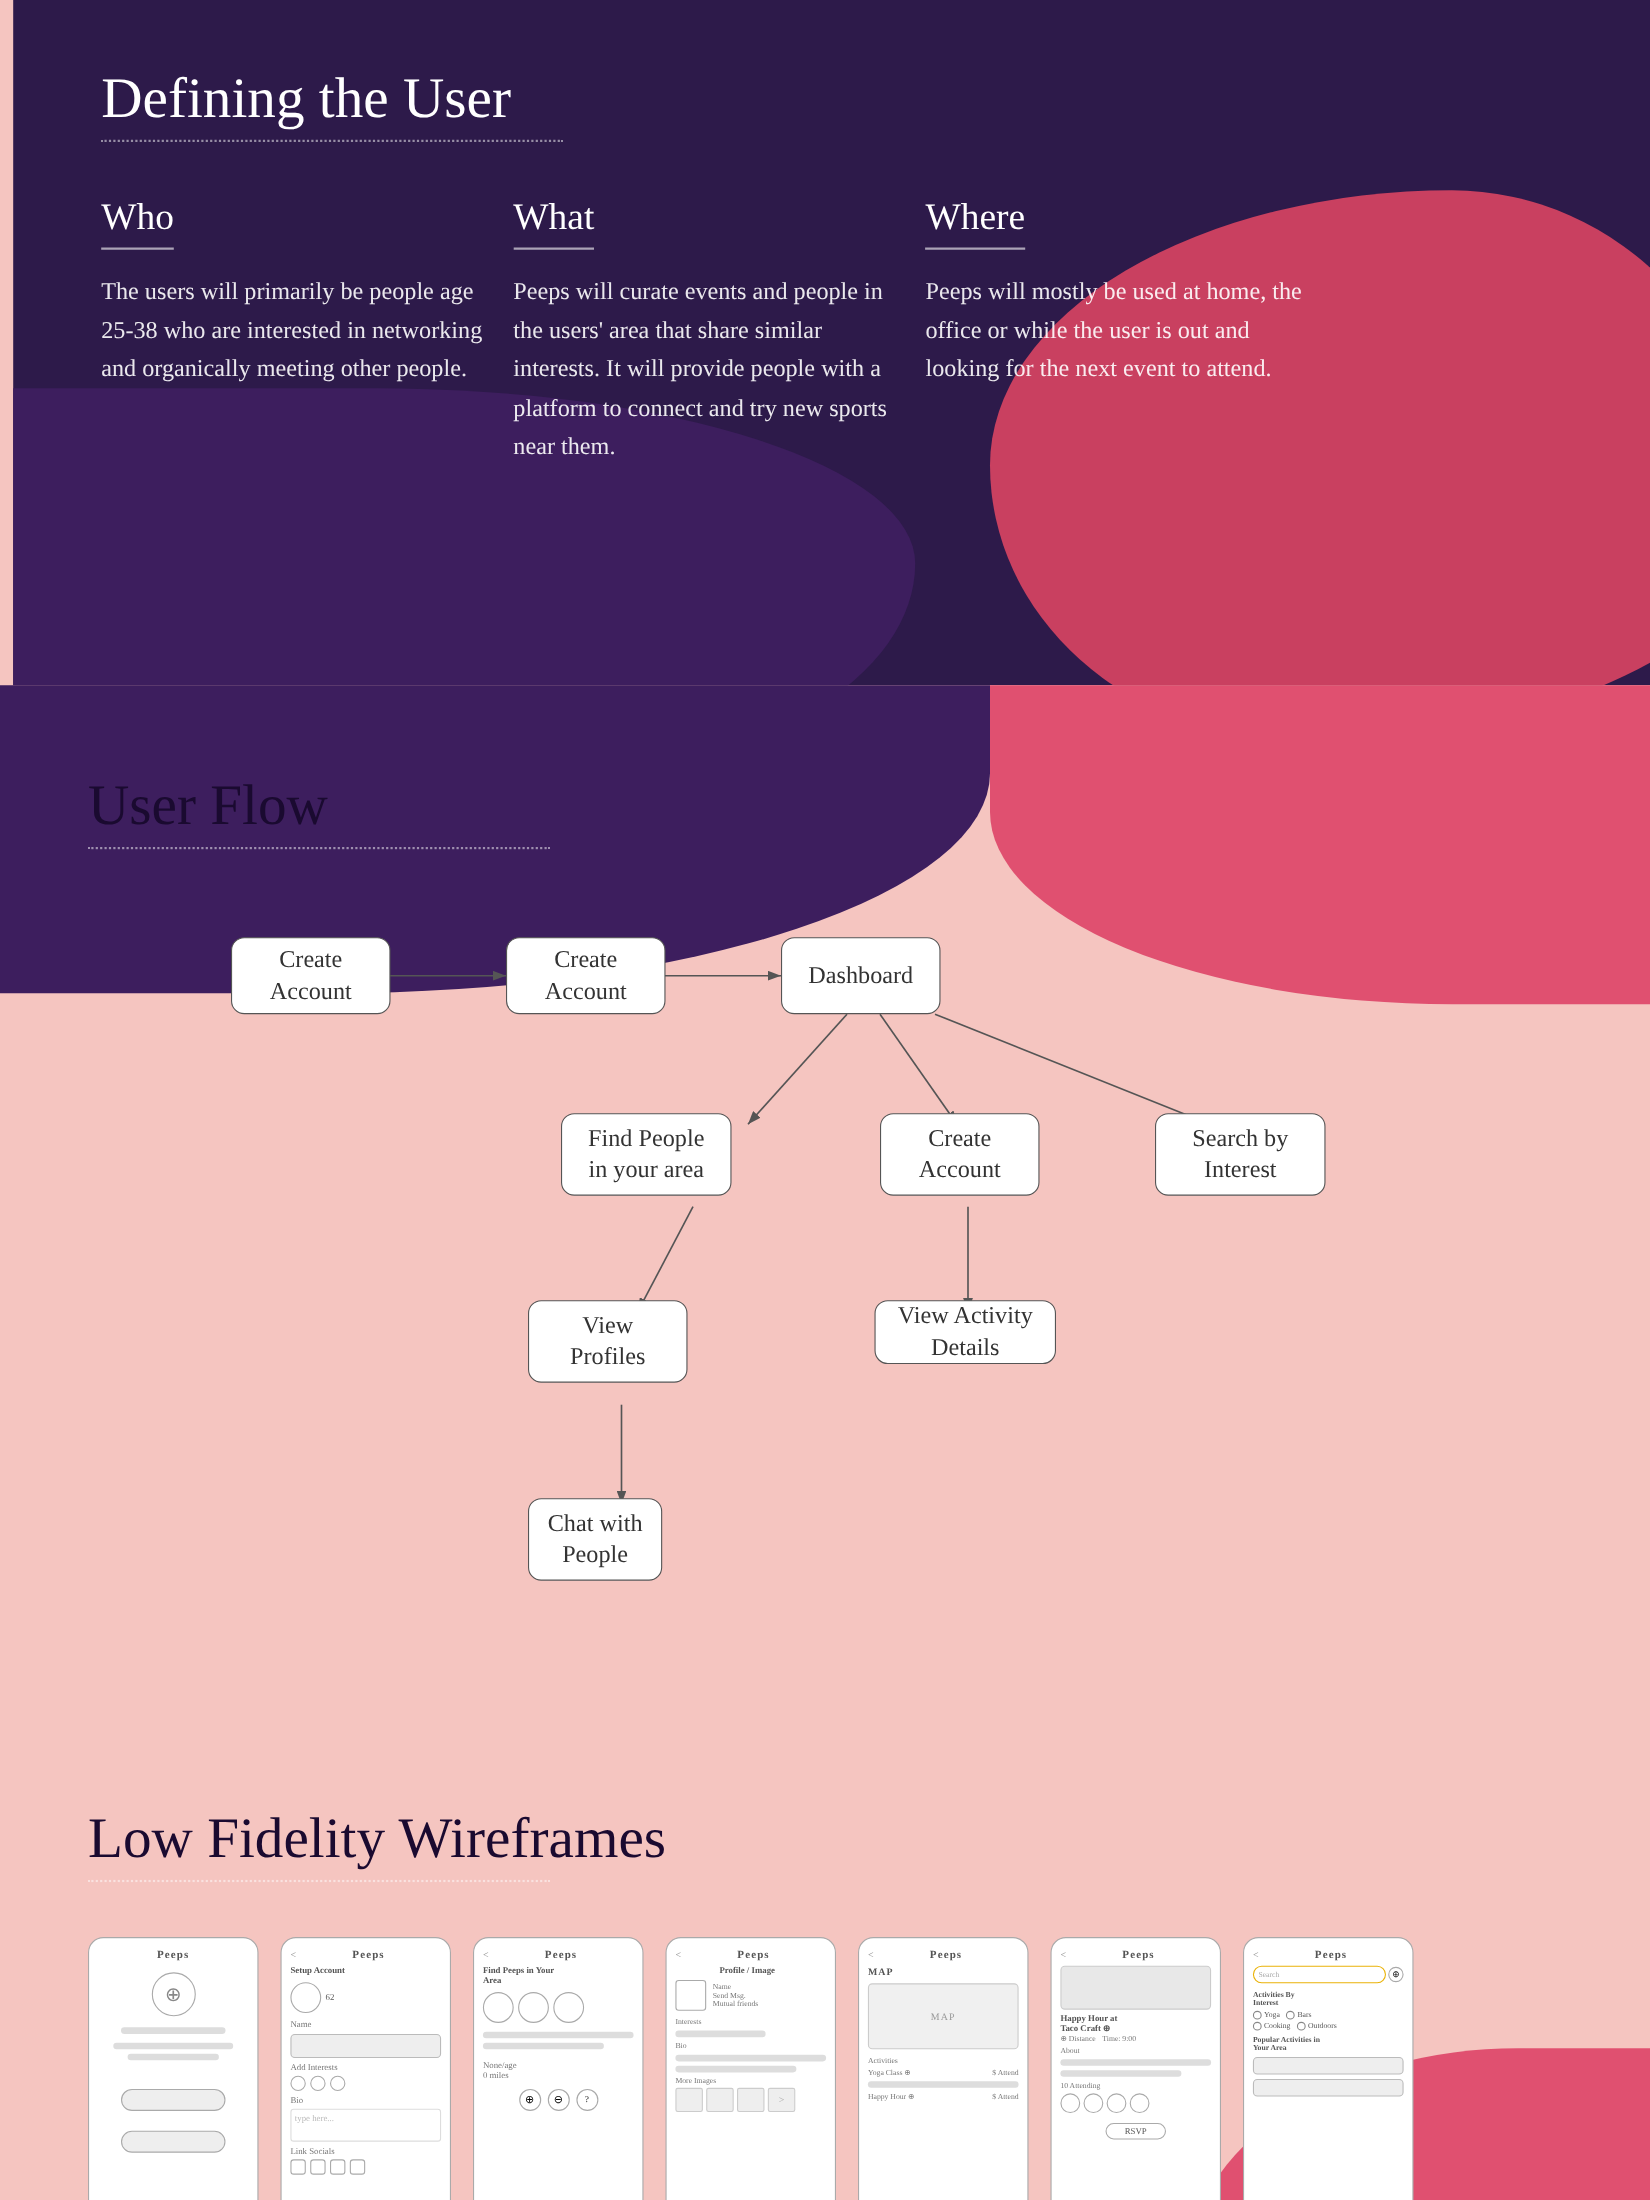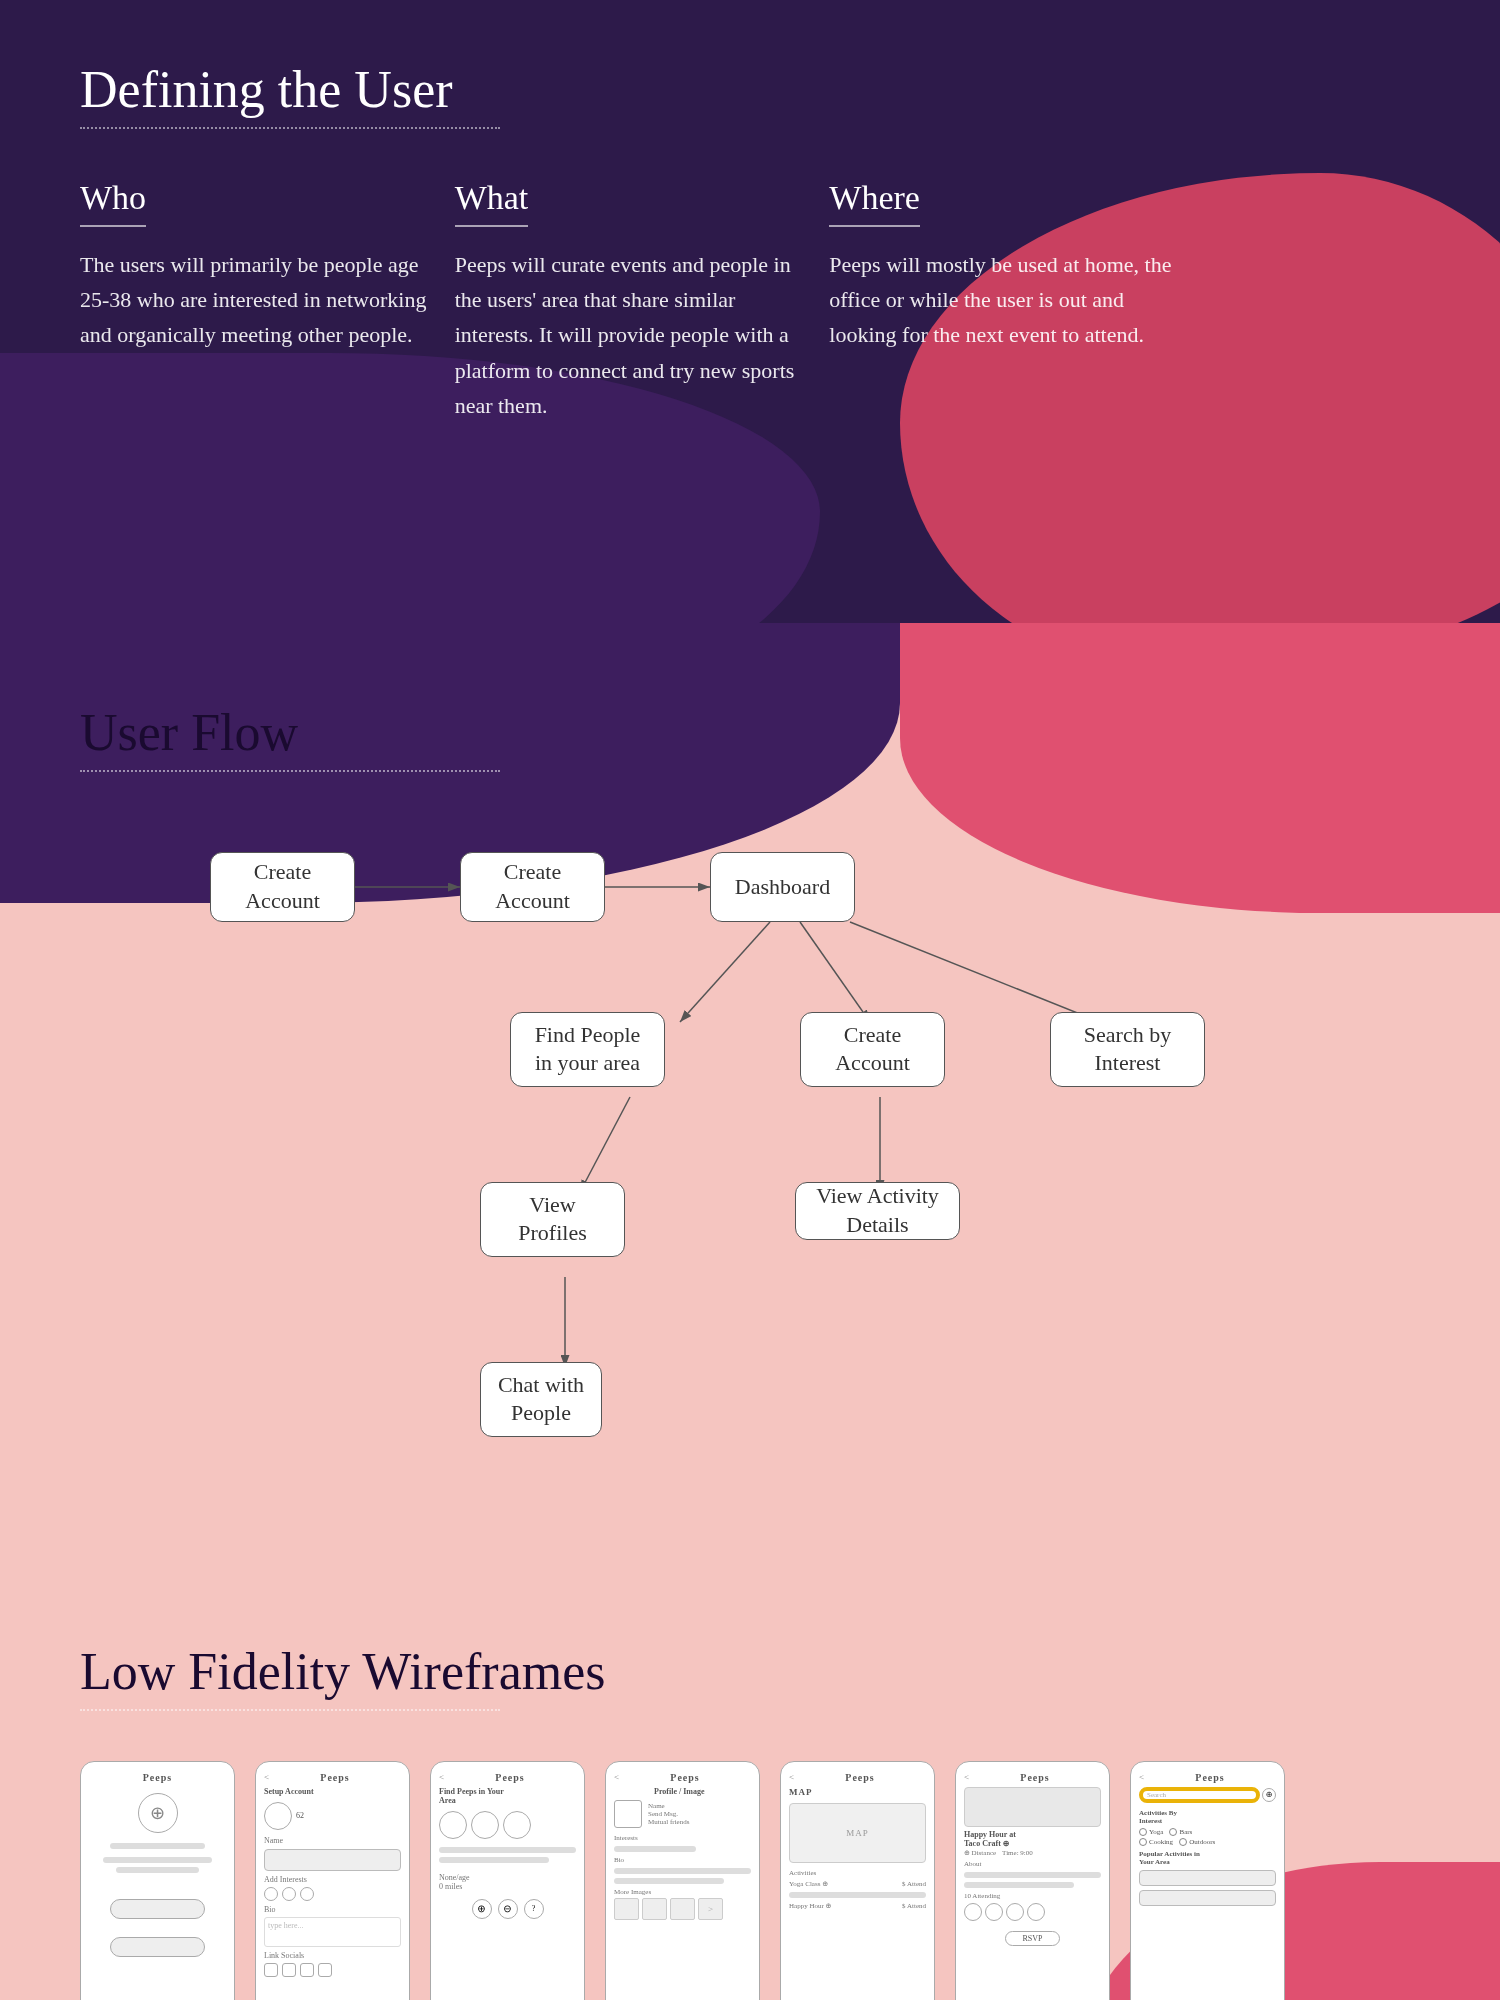--- a/index.html
+++ b/index.html
@@ -11,20 +11,21 @@
       overflow-x: hidden;
     }
 
     
     .section-defining {
       position: relative;
       background: #2d1a4a;
       padding: 60px 80px 200px 80px;
       overflow: hidden;
       min-height: 620px;
+      margin-left: 12px;
     }
 
     .wave-red {
       position: absolute;
       bottom: -50px;
       right: -100px;
       width: 700px;
       height: 500px;
       background: #c94060;
       border-radius: 60% 40% 60% 40% / 50% 60% 40% 50%;
@@ -535,21 +536,21 @@
         </div>
 
       </div>
 
       <div class="wireframe-phone">
         <div style="display:flex; align-items:center; margin-bottom:4px;">
           <span style="font-size:9px;color:#888">&lt;</span>
           <div class="wf-title" style="flex:1; margin:0;">Peeps</div>
         </div>
         <div style="display:flex; gap:2px; margin-bottom:6px; align-items:center;">
-          <div style="flex:1; border:4px solid #eab308; border-radius:8px; height:16px; font-size:7px; padding:0 4px; display:flex; align-items:center; color:#aaa;">Search</div>
+          <div style="flex:1; border:1px solid #eab308; border-radius:8px; height:16px; font-size:7px; padding:0 4px; display:flex; align-items:center; color:#aaa;">Search</div>
           <div style="width:14px;height:14px;border:1px solid #aaa;border-radius:50%;display:flex;align-items:center;justify-content:center;font-size:8px;">⊕</div>
         </div>
         <div style="font-size:7px; color:#555; margin-bottom:3px; font-weight:bold;">Activities By<br>Interest</div>
         <div style="display:flex; gap:6px; font-size:7px; color:#555; margin-bottom:2px;">
           <div style="display:flex;align-items:center;gap:2px;"><div style="width:8px;height:8px;border:1px solid #888;border-radius:50%;"></div>Yoga</div>
           <div style="display:flex;align-items:center;gap:2px;"><div style="width:8px;height:8px;border:1px solid #888;border-radius:50%;"></div>Bars</div>
         </div>
         <div style="display:flex; gap:6px; font-size:7px; color:#555; margin-bottom:2px;">
           <div style="display:flex;align-items:center;gap:2px;"><div style="width:8px;height:8px;border:1px solid #888;border-radius:50%;"></div>Cooking</div>
           <div style="display:flex;align-items:center;gap:2px;"><div style="width:8px;height:8px;border:1px solid #888;border-radius:50%;"></div>Outdoors</div>

